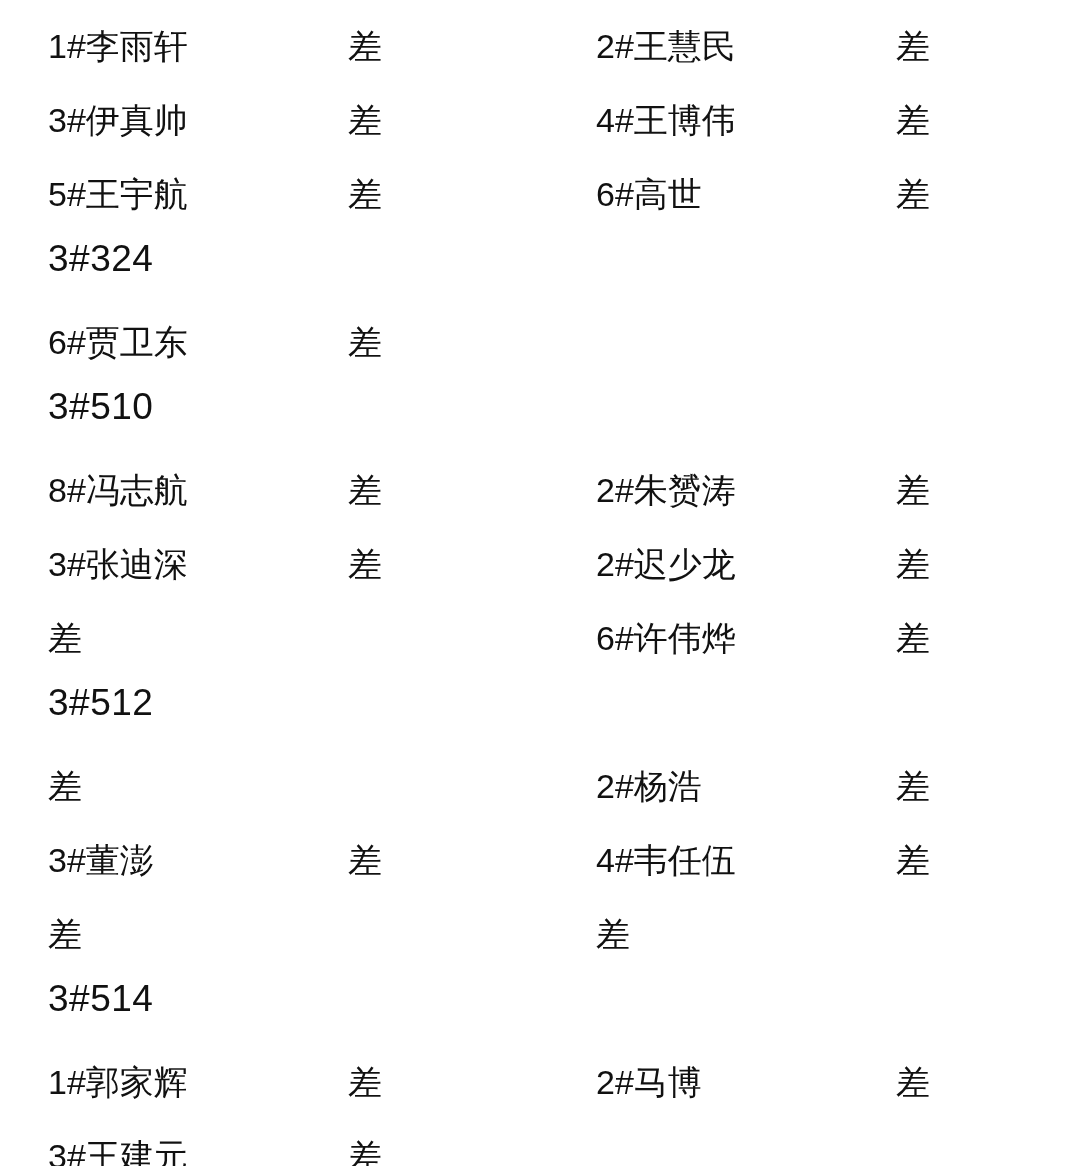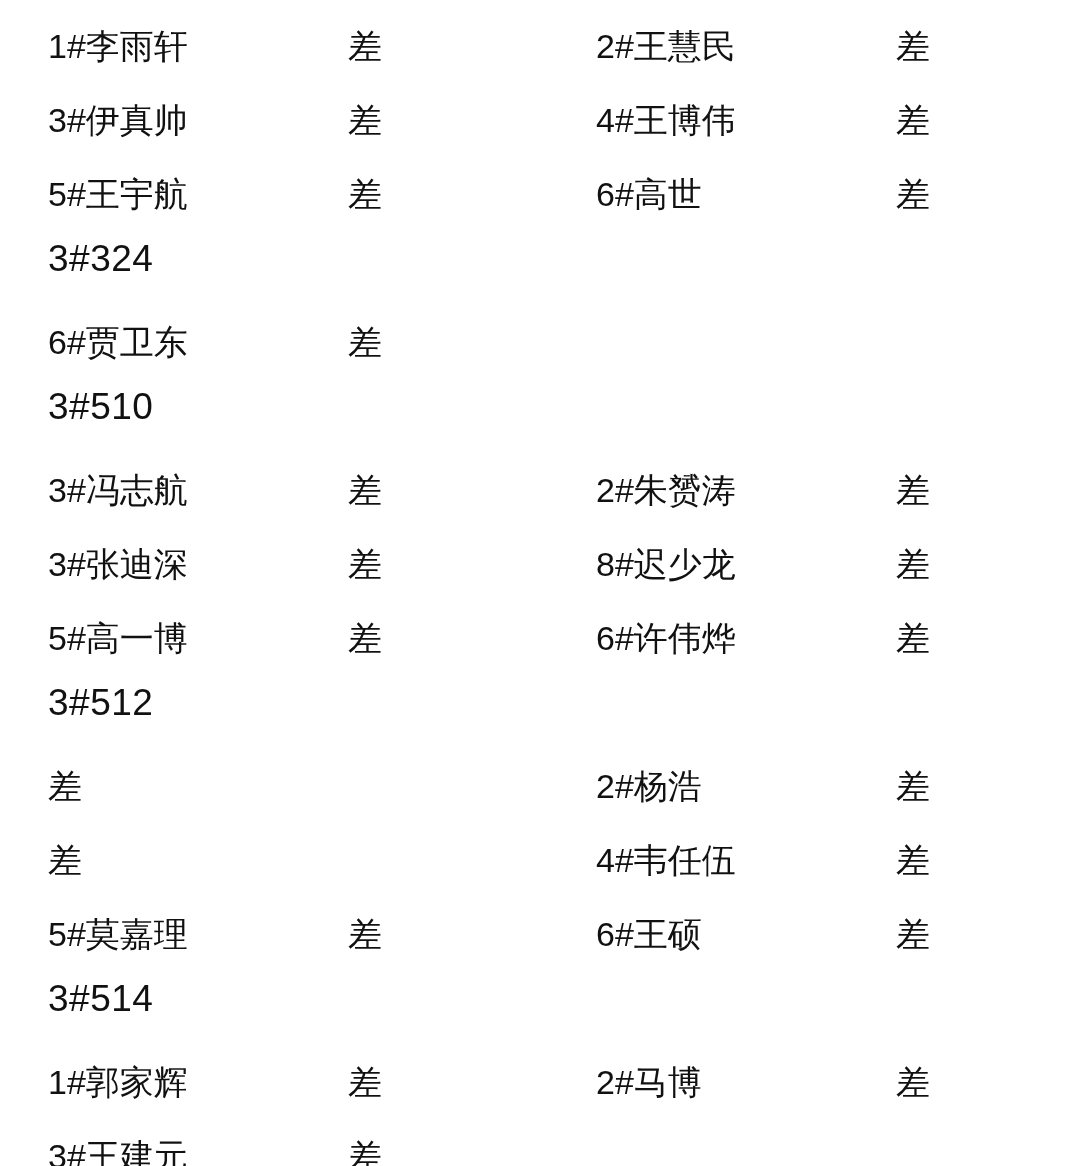--- a/index.html
+++ b/index.html
@@ -119,74 +119,72 @@
           <span class="person-status">差</span>
         </div>
         <div class="cell cell-right empty">
           <span class="person-name"></span>
           <span class="person-status"></span>
         </div>
       </div>
       <div class="room-header">3#510</div>
       <div class="pair-row">
         <div class="cell cell-left">
-          <span class="person-name">3#冯志航</span>
+          <span class="person-name">8#冯志航</span>
           <span class="person-status">差</span>
         </div>
         <div class="cell cell-right">
           <span class="person-name">2#朱赟涛</span>
           <span class="person-status">差</span>
         </div>
       </div>
       <div class="pair-row">
         <div class="cell cell-left">
           <span class="person-name">3#张迪深</span>
           <span class="person-status">差</span>
         </div>
         <div class="cell cell-right">
-          <span class="person-name">8#迟少龙</span>
-          <span class="person-status">差</span>
-        </div>
-      </div>
-      <div class="pair-row">
-        <div class="cell cell-left">
-          <span class="person-name">5#高一博</span>
+          <span class="person-name">2#迟少龙</span>
+          <span class="person-status">差</span>
+        </div>
+      </div>
+      <div class="pair-row">
+        <div class="cell cell-left">
           <span class="person-status">差</span>
         </div>
         <div class="cell cell-right">
           <span class="person-name">6#许伟烨</span>
           <span class="person-status">差</span>
         </div>
       </div>
       <div class="room-header">3#512</div>
       <div class="pair-row">
         <div class="cell cell-left">
           <span class="person-status">差</span>
         </div>
         <div class="cell cell-right">
           <span class="person-name">2#杨浩</span>
           <span class="person-status">差</span>
         </div>
       </div>
       <div class="pair-row">
         <div class="cell cell-left">
+          <span class="person-name">3#董澎</span>
           <span class="person-status">差</span>
         </div>
         <div class="cell cell-right">
           <span class="person-name">4#韦任伍</span>
           <span class="person-status">差</span>
         </div>
       </div>
       <div class="pair-row">
         <div class="cell cell-left">
-          <span class="person-name">5#莫嘉理</span>
-          <span class="person-status">差</span>
-        </div>
-        <div class="cell cell-right">
-          <span class="person-name">6#王硕</span>
+          <span class="person-status">差</span>
+        </div>
+        <div class="cell cell-right">
           <span class="person-status">差</span>
         </div>
       </div>
       <div class="room-header">3#514</div>
       <div class="pair-row">
         <div class="cell cell-left">
           <span class="person-name">1#郭家辉</span>
           <span class="person-status">差</span>
         </div>
         <div class="cell cell-right">

